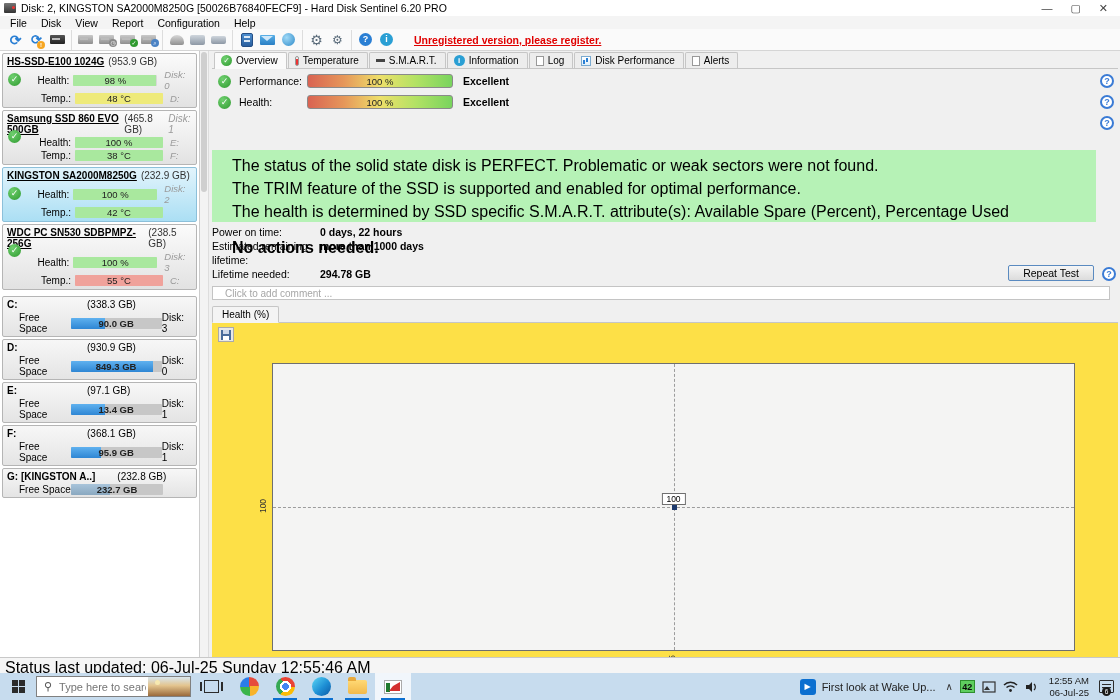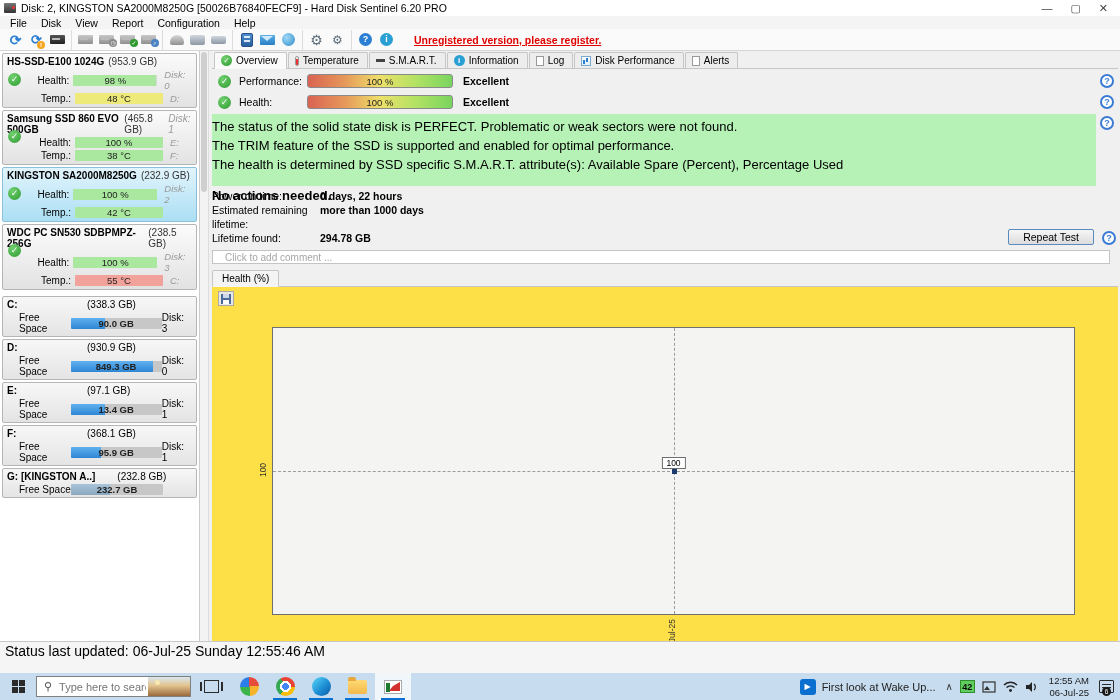--- a/index.html
+++ b/index.html
@@ -38,21 +38,21 @@
   
   .content { position:absolute; top:51px; left:0; right:0; bottom:41px; background:#f0f0f0; }
   .sidebar { position:absolute; left:0; top:0; bottom:0; width:200px; background:#fff; border-right:1px solid #ccc; padding:2px; overflow:hidden; }
   .sb-scroll { position:absolute; left:200px; top:0; bottom:0; width:9px; background:#f3f3f3; border-right:1px solid #ddd; }
   .sb-thumb { position:absolute; left:1px; right:1px; top:1px; height:140px; background:#cfcfcf; border-radius:3px; }
   .main { position:absolute; left:210px; top:0; right:0; bottom:0; background:#f0f0f0; padding:1px 2px 0 2px; }
   
   .card { position:relative; border:1px solid #b5b5b5; border-radius:2px; background:linear-gradient(#fbfbfb,#e2e2e2); margin-bottom:2px; padding:2px 4px 3px 4px; font-size:10px; }
   .card.sel { background:linear-gradient(#e2f4fc,#abdff4); border-color:#8cc0da; }
   .card-head { display:flex; align-items:baseline; }
-  .card-head .nm { font-weight:bold; }
+  .card-head .nm { font-weight:bold;text-decoration:underline; }
   .card-head .cap { margin-left:4px; color:#333; }
   .card-head .hr { margin-left:6px; color:#9a9a9a; font-style:italic; }
   .stat-ok { position:absolute; left:5px; top:19px; width:13px; height:13px; border-radius:50%; background:radial-gradient(circle at 35% 30%, #6fd06f, #2f9a2f); color:#fff; font-size:9px; line-height:13px; text-align:center; }
   .drow { display:flex; align-items:center; margin-top:2px; padding-left:26px; }
   .drow .lbl { width:38px; text-align:right; margin-right:4px; }
   .meter { position:relative; width:88px; height:11px; background:#d9d9d9; border-radius:1px; overflow:hidden; }
   .meter .fill { position:absolute; left:0; top:0; bottom:0; }
   .meter .txt { position:absolute; inset:0; text-align:center; font-size:9.5px; line-height:11px; color:#222; }
   .drow .rt { margin-left:7px; color:#9a9a9a; font-style:italic; font-size:9.5px; }
   .pcard { border:1px solid #b5b5b5; border-radius:2px; background:linear-gradient(#f7f7f7,#e4e4e4); margin-bottom:2px; padding:2px 4px; font-size:10px; }
@@ -79,21 +79,21 @@
   .mrow { display:flex; align-items:center; height:18px; margin-top:3px; font-size:10.5px; }
   .mrow .ok { width:13px; height:13px; border-radius:50%; background:radial-gradient(circle at 35% 30%, #6fd06f, #2f9a2f); color:#fff; font-size:9px; line-height:13px; text-align:center; margin:0 8px 0 6px; }
   .mrow .lb { width:68px; }
   .gmeter { position:relative; width:146px; height:14px; border:1px solid #8a8a8a; border-radius:3px; overflow:hidden;
     background:linear-gradient(90deg,#d96352 0%,#e6975a 25%,#eee06a 50%,#b2e264 75%,#79d45e 100%); }
   .gmeter .txt { position:absolute; inset:0; text-align:center; font-size:9.5px; line-height:14px; color:#222; }
   .mrow .rating { font-weight:bold; margin-left:10px; }
   .qmark { width:14px; height:14px; border-radius:50%; background:#fff; border:2px solid #3a7bd5; color:#3a7bd5; font-size:9px; font-weight:bold; text-align:center; line-height:10px; }
   .rail { margin-left:auto; width:22px; display:flex; justify-content:center; }
   .srow { display:flex; margin-top:3px; }
-  .statusbox { flex:1; background:#b6f2b6; padding:4px 0; font-size:13px; line-height:1.45; height:72px; }
+  .statusbox { flex:1; background:#b6f2b6; padding:4px 20px; font-size:16px; line-height:1.45; height:72px;margin-top:36px; }
   .statusbox .noact { font-weight:bold; margin-top:12px; }
   .stats { position:relative; margin-top:4px; font-size:10.5px; }
   .stats .kv { display:flex; line-height:1.32; }
   .stats .k { width:108px; }
   .stats .v { font-weight:bold; }
   .repeat-btn { position:absolute; right:24px; bottom:0; padding:1px 14px; font-size:10.5px;
     background:linear-gradient(#f6f6f6,#dcdcdc); border:1px solid #5a8ac0; border-radius:2px; }
   .stats .qmark { position:absolute; right:2px; bottom:0; }
   .comment { display:block; width:calc(100% - 8px); height:14px; margin-top:5px; border:1px solid #c4c4c4; background:#fff; font-size:10px; padding:0 12px; font-family:"Liberation Sans",sans-serif; }
   .comment::placeholder { color:#a6a6a6; }
@@ -110,21 +110,21 @@
   .dpoint { position:absolute; left:calc(50% - 2px); top:calc(50% - 2px); width:5px; height:5px; background:#1d3a6e; }
   .plabel { position:absolute; left:50%; top:calc(50% - 14px); transform:translateX(-50%); background:#fff; border:1px solid #6f6f6f; font-size:8.5px; padding:0 4px; line-height:10px; }
   .ytick { position:absolute; left:44px; top:178px; font-size:8.5px; transform:rotate(-90deg); color:#333; }
   .xtick { position:absolute; left:455px; top:332px; font-size:8.5px; color:#333; writing-mode:vertical-rl; transform:rotate(180deg); }
   .band { position:absolute; left:2px; right:10px; bottom:19px; height:9px; background:#bdbdbd; }
   .hscroll { position:absolute; left:2px; right:10px; bottom:4px; height:14px; background:#f0f0f0; border:1px solid #e2e2e2; font-size:9px; color:#555; }
   .hscroll .ar { position:absolute; top:0; bottom:0; width:12px; text-align:center; line-height:13px; }
   .hscroll .ar.l { left:0; } .hscroll .ar.r { right:0; }
   .hscroll .thumb { position:absolute; right:14px; top:1px; bottom:1px; width:16px; background:#cdcdcd; }
   
-  .statusbar { position:absolute; left:0; right:0; bottom:27px; height:32px; background:#f5f5f5; border-top:1px solid #c8c8c8; font-size:14px; padding:1px 5px; }
+  .statusbar { position:absolute; left:0; right:0; bottom:27px; height:16px; background:#f5f5f5; border-top:1px solid #c8c8c8; font-size:16px; padding:1px 5px; }
   .taskbar { position:absolute; left:0; right:0; bottom:0; height:27px; background:#c7dcee; display:flex; align-items:center; }
   .tb-btn { width:36px; height:27px; display:flex; align-items:center; justify-content:center; position:relative; }
   .tb-btn.running:after { content:""; position:absolute; left:6px; right:6px; bottom:0; height:2px; background:#0b6fd0; }
   .tb-btn.active { background:rgba(255,255,255,.75); }
   .winflag { width:13px; height:13px; display:grid; grid-template-columns:6px 6px; grid-template-rows:6px 6px; gap:1px; }
   .winflag i { background:#2b2b2b; }
   .searchbox { width:155px; height:21px; background:#fff; border:1px solid #808080; display:flex; align-items:center; font-size:11px; color:#5a5a5a; position:relative; }
   .searchbox .mag { margin:0 5px 0 7px; color:#555; }
   .searchbox input { border:none; outline:none; flex:1; font-size:11px; font-family:"Liberation Sans",sans-serif; color:#5a5a5a; min-width:0; background:transparent; }
   .searchimg { width:42px; height:19px; background:linear-gradient(180deg,#d9e7ef 0%,#e3c48e 45%,#9a6a3b 100%); position:relative; }
@@ -500,21 +500,21 @@
     <div class="stats">
       <div class="kv">
         <span class="k">Power on time:</span>
         <span class="v">0 days, 22 hours</span>
       </div>
       <div class="kv">
         <span class="k">Estimated remaining lifetime:</span>
         <span class="v">more than 1000 days</span>
       </div>
       <div class="kv">
-        <span class="k">Lifetime found:</span>
+        <span class="k">Lifetime needed:</span>
         <span class="v">294.78 GB</span>
       </div>
       <button class="repeat-btn">Repeat Test</button>
       <span class="qmark">?</span>
     </div>
 
     <input class="comment" placeholder="Click to add comment ..." style="">
 
     <span class="gtab">Health (%)</span>
     <div class="gpage">

